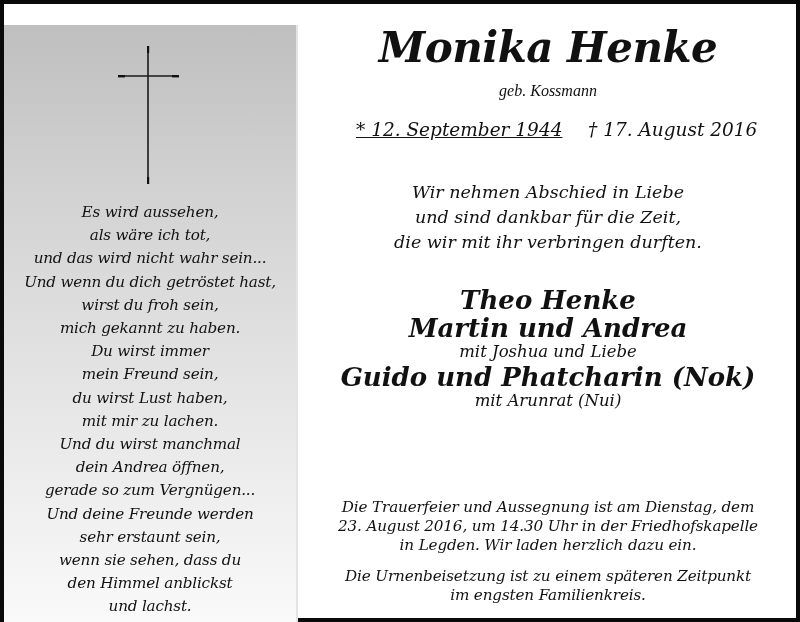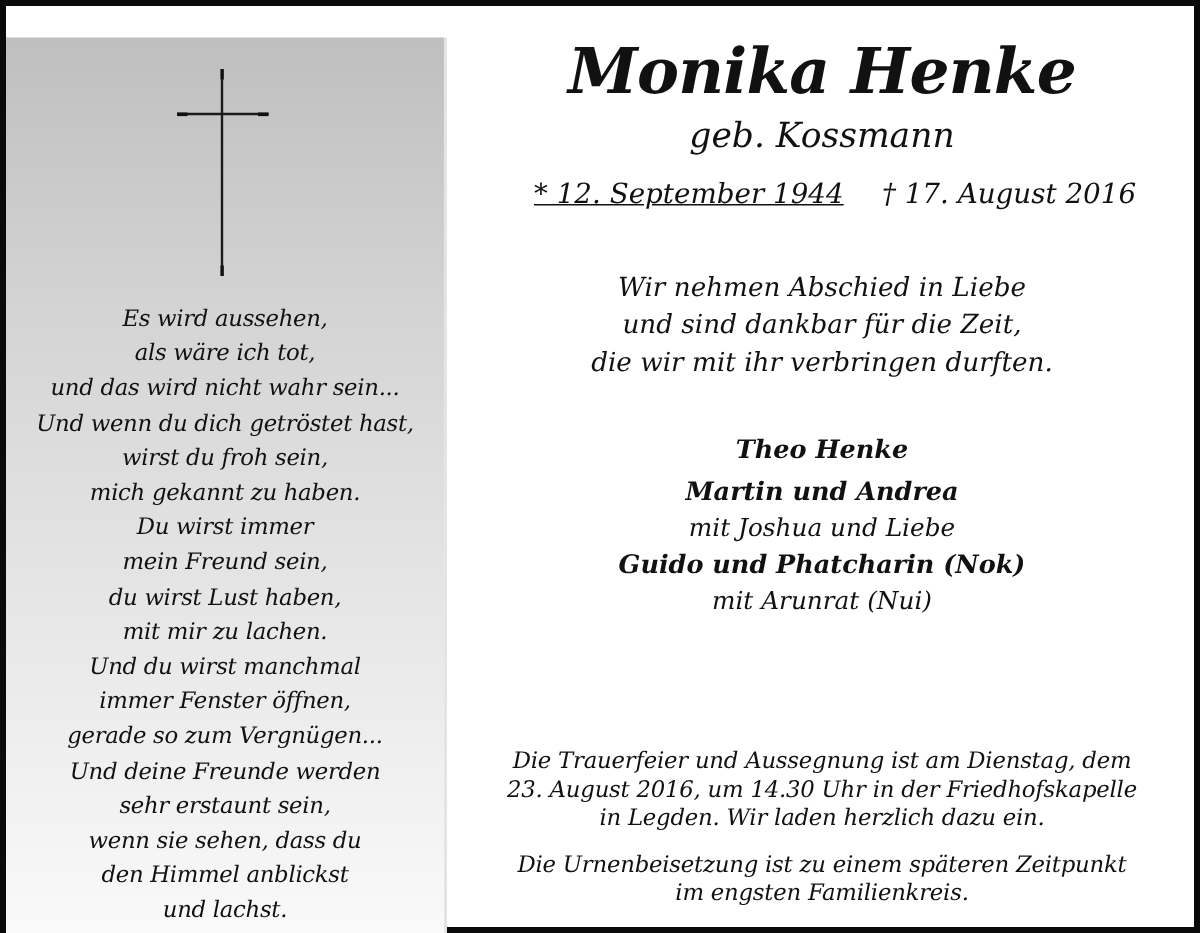--- a/index.html
+++ b/index.html
@@ -67,22 +67,23 @@
       font-size: 42px;
       line-height: 48px;
       letter-spacing: -0.5px;
       white-space: nowrap;
     }
     .maiden {
       position: absolute;
       left: 0; right: 0;
       top: 76px;
       font-style: italic;
-      font-size: 23px;
+      font-size: 16px;
       line-height: 22px;
+      font-family: Liberation Serif, serif;
     }
     .dates {
       position: absolute;
       left: 0; right: 0;
       top: 114px;
       font-style: italic;
       font-size: 18.5px;
       line-height: 24px;
       white-space: nowrap;
     }
@@ -97,21 +98,21 @@
       line-height: 25px;
     }
     .mourners {
       position: absolute;
       left: 0; right: 0;
       top: 282px;
     }
     .mourner-name {
       font-style: italic;
       font-weight: bold;
-      font-size: 17px;
+      font-size: 26px;
       line-height: 28px;
       white-space: nowrap;
     }
     .mourner-sub {
       font-style: italic;
       font-size: 16.5px;
       line-height: 19px;
       margin-bottom: 2px;
       white-space: nowrap;
     }
@@ -169,21 +170,21 @@
         <div>als wäre ich tot,</div>
         <div>und das wird nicht wahr sein...</div>
         <div>Und wenn du dich getröstet hast,</div>
         <div>wirst du froh sein,</div>
         <div>mich gekannt zu haben.</div>
         <div>Du wirst immer</div>
         <div>mein Freund sein,</div>
         <div>du wirst Lust haben,</div>
         <div>mit mir zu lachen.</div>
         <div>Und du wirst manchmal</div>
-        <div>immer Fenster öffnen,</div>
+        <div>dein Andrea öffnen,</div>
         <div>gerade so zum Vergnügen...</div>
         <div>Und deine Freunde werden</div>
         <div>sehr erstaunt sein,</div>
         <div>wenn sie sehen, dass du</div>
         <div>den Himmel anblickst</div>
         <div>und lachst.</div>
       </div>
     </div>
 
     <div class="right">

